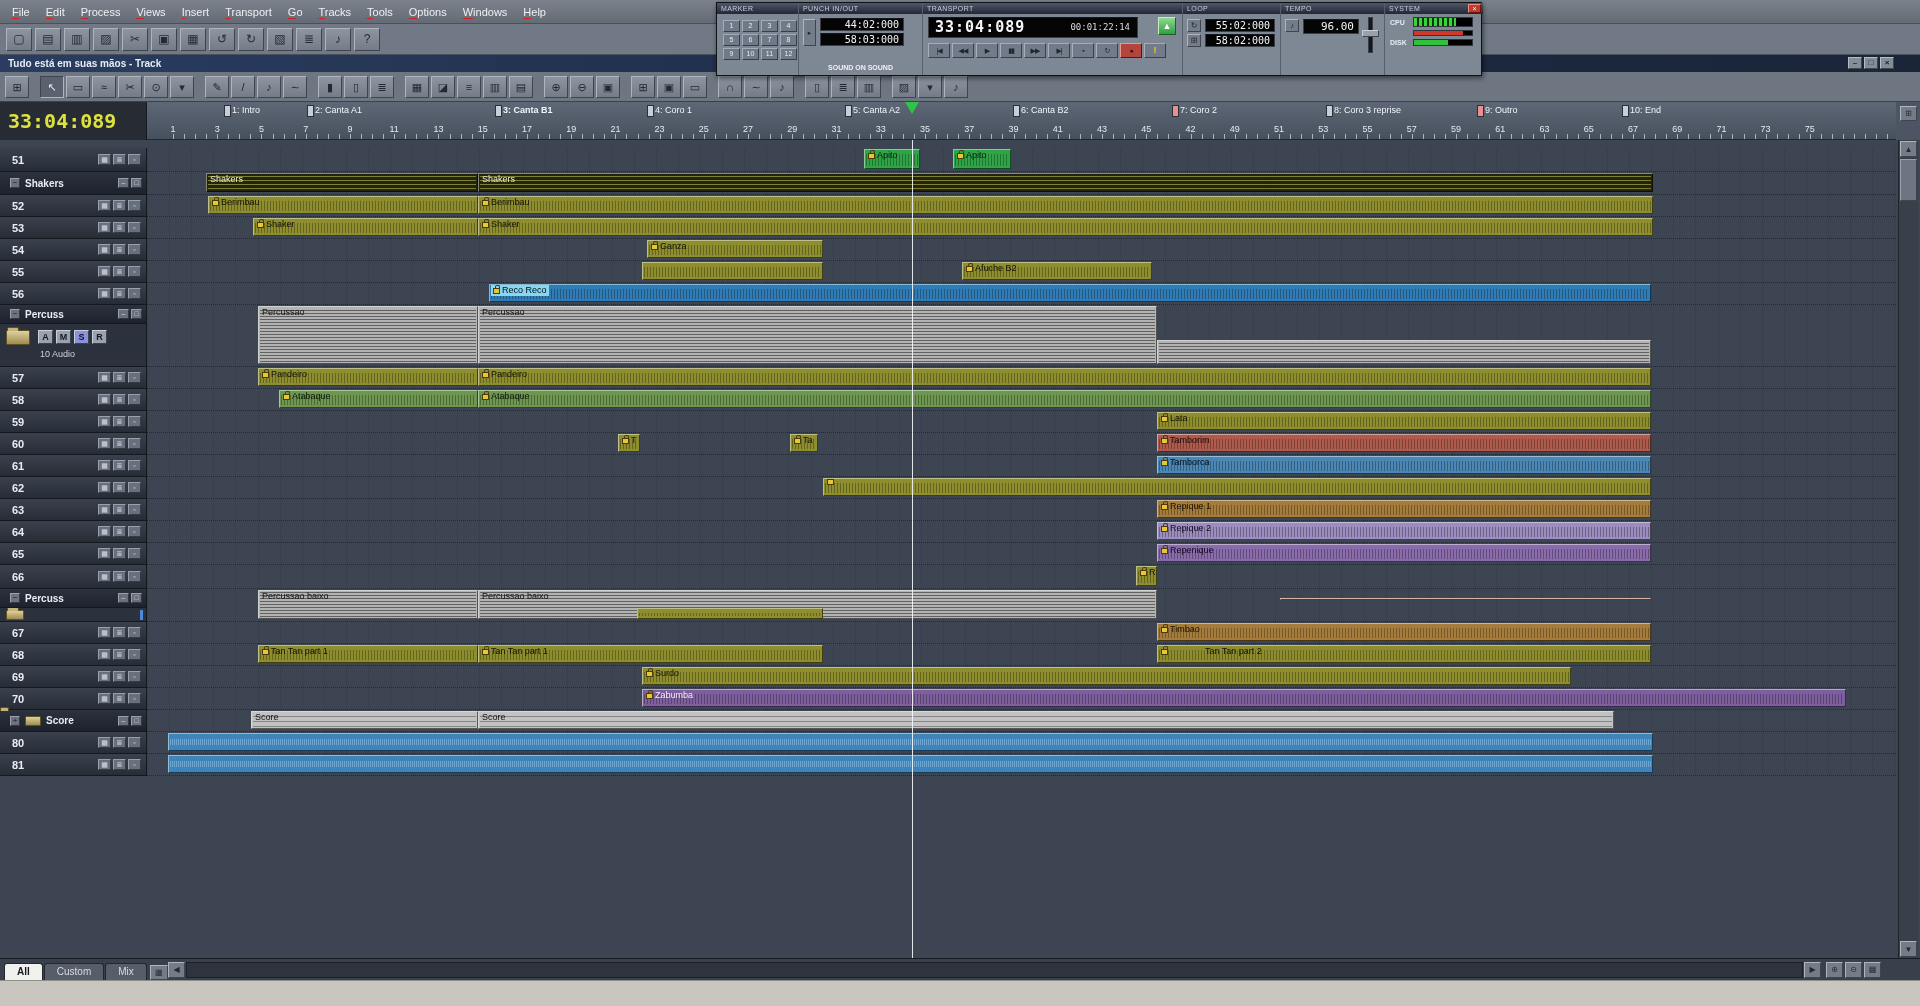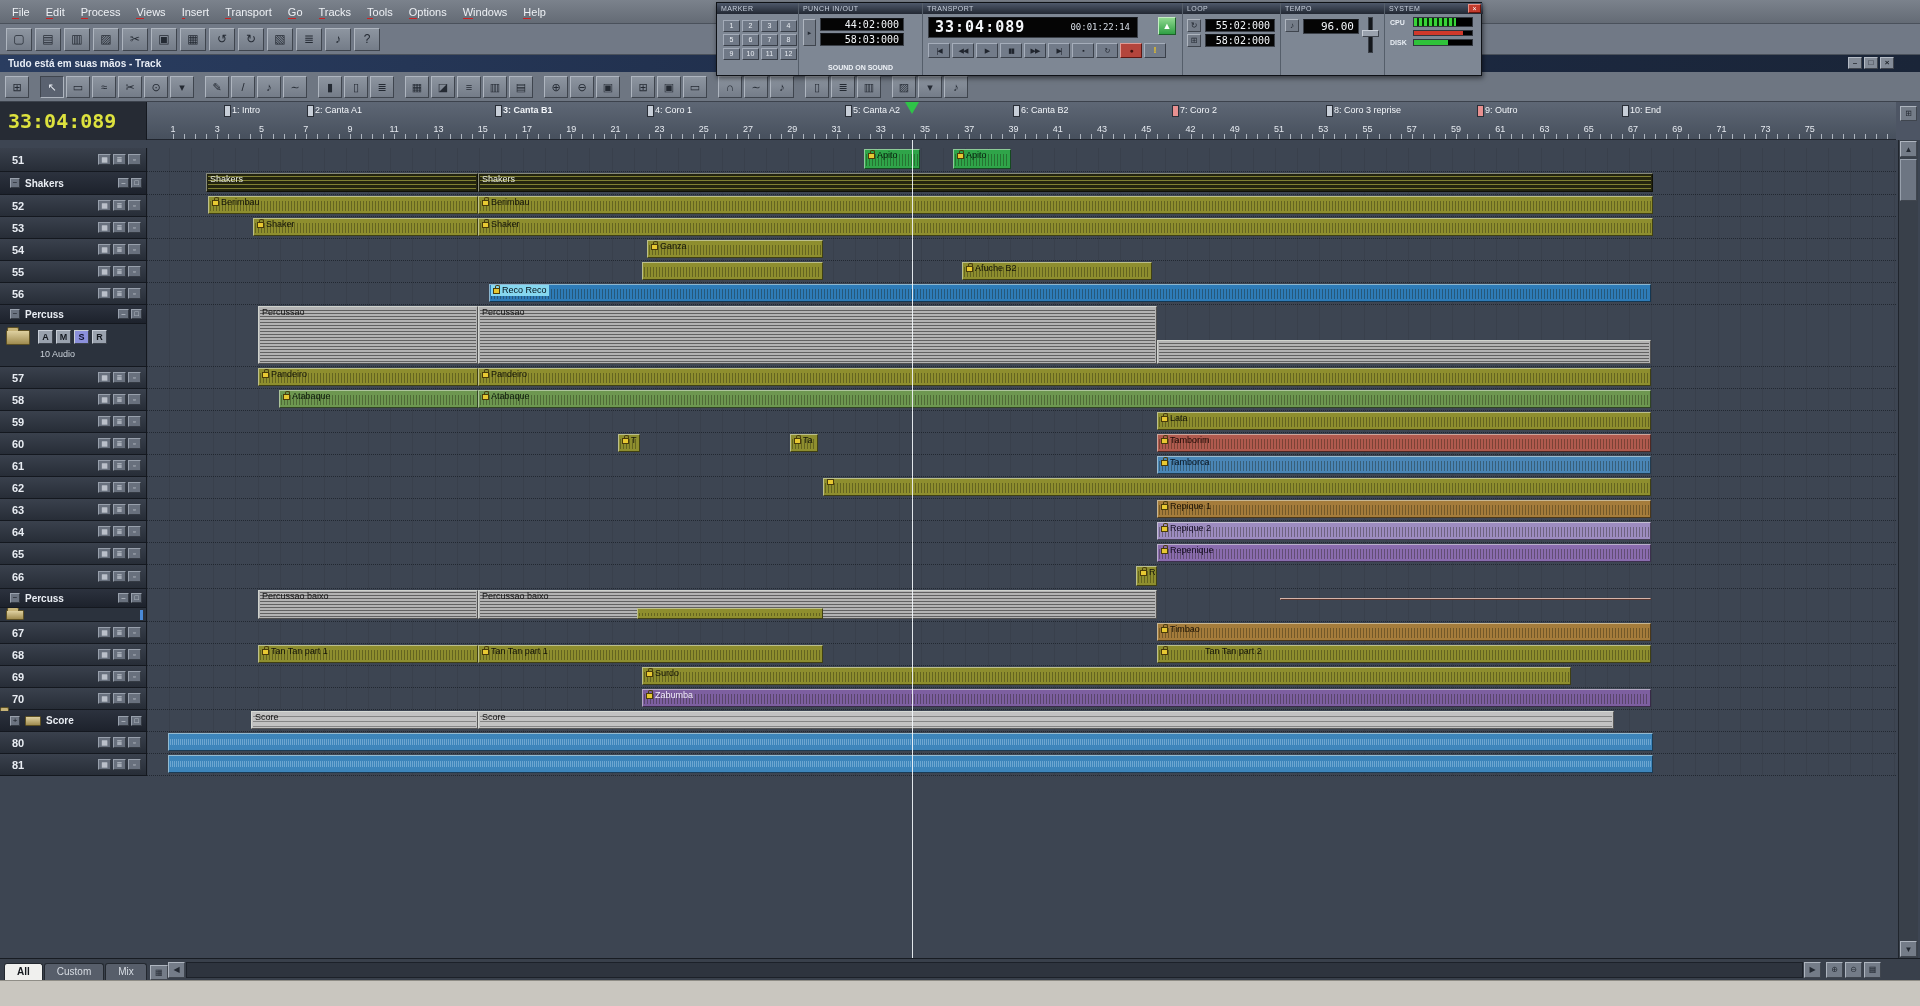--- a/index.html
+++ b/index.html
@@ -845,21 +845,21 @@
             <div class="num">69</div>
             <div class="hbtns">
               <div class="hbtn">▦</div>
               <div class="hbtn">≣</div>
               <div class="hbtn">▫</div>
             </div>
           </div>
         </div>
         <div class="row" style="top: 548px; height: 22px;">
           <div class="lane">
-            <div class="clip" style="left: 495px; width: 1009px; background: rgb(125, 95, 160);">
+            <div class="clip" style="left: 495px; width: 1204px; background: rgb(125, 95, 160);">
               <div class="wave w-v"></div>
               <div class="lbl" style="color: rgb(240, 234, 248);">
                 <span class="lock"></span>
                 <span>Zabumba</span>
               </div>
             </div>
           </div>
           <div class="hd">
             <div class="num">70</div>
             <div class="hbtns">

